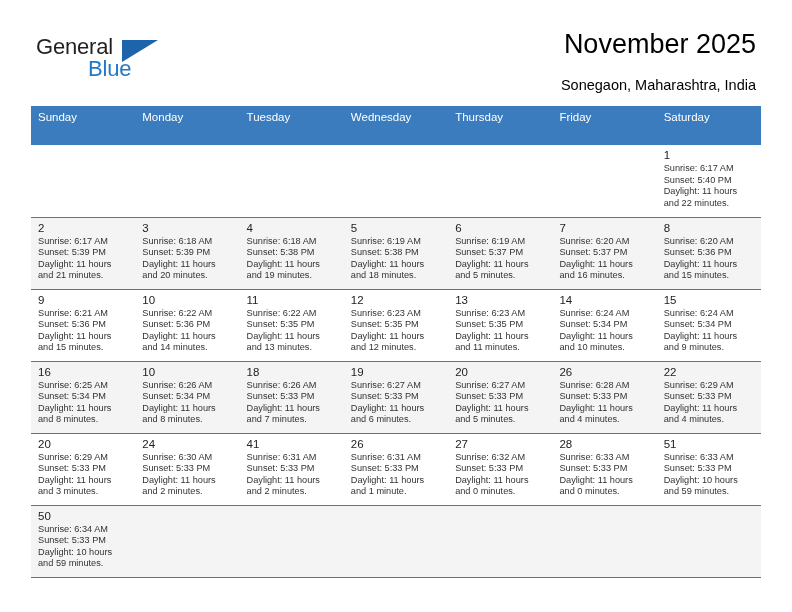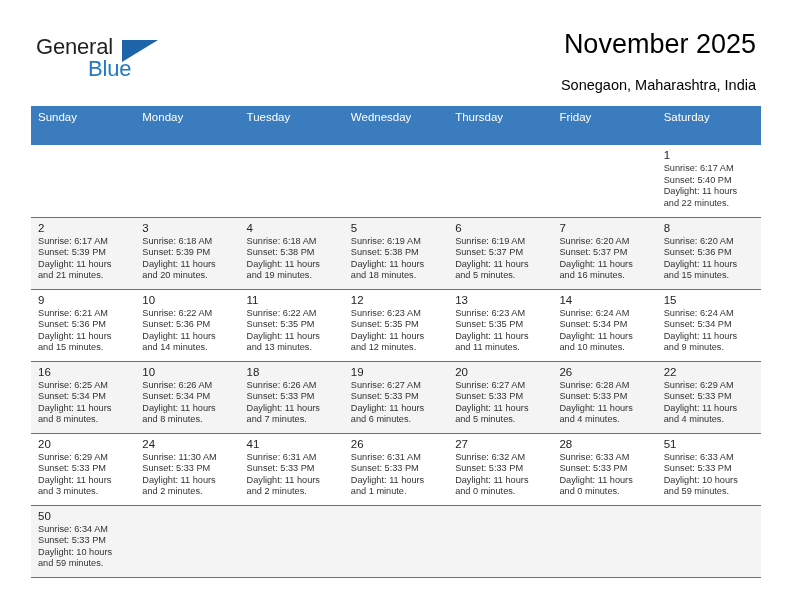--- a/index.html
+++ b/index.html
@@ -413,21 +413,21 @@
               <div class="daynum">20</div>
               <div class="detail">Sunrise: 6:29 AM</div>
               <div class="detail">Sunset: 5:33 PM</div>
               <div class="detail">Daylight: 11 hours</div>
               <div class="detail">and 3 minutes.</div>
             </div>
           </td>
         <td>
             <div class="cell">
               <div class="daynum">24</div>
-              <div class="detail">Sunrise: 11:30 AM</div>
+              <div class="detail">Sunrise: 6:30 AM</div>
               <div class="detail">Sunset: 5:33 PM</div>
               <div class="detail">Daylight: 11 hours</div>
               <div class="detail">and 2 minutes.</div>
             </div>
           </td>
         <td>
             <div class="cell">
               <div class="daynum">41</div>
               <div class="detail">Sunrise: 6:31 AM</div>
               <div class="detail">Sunset: 5:33 PM</div>

